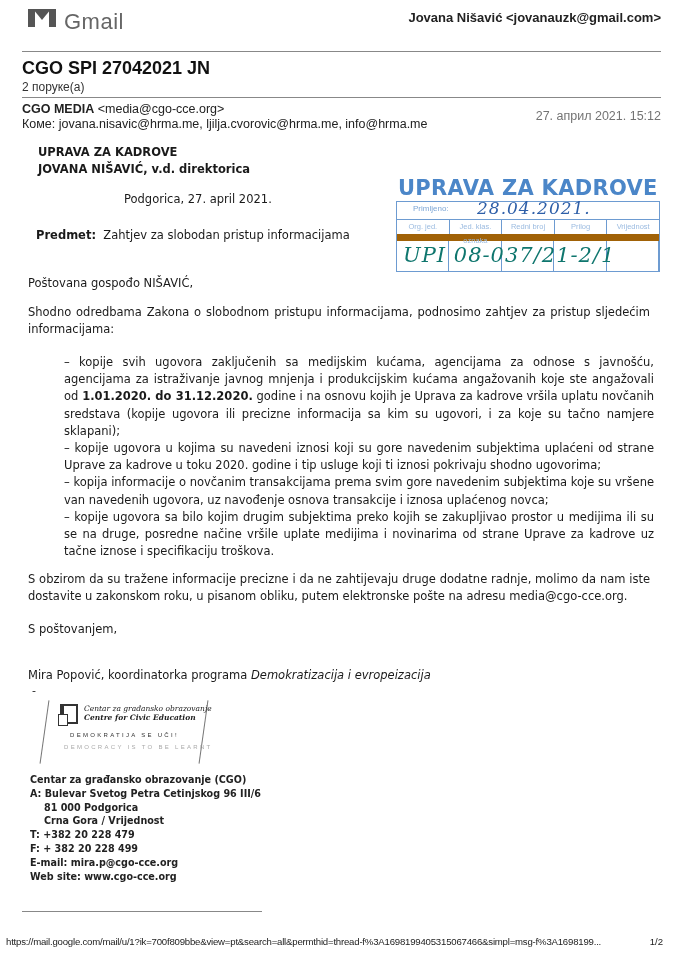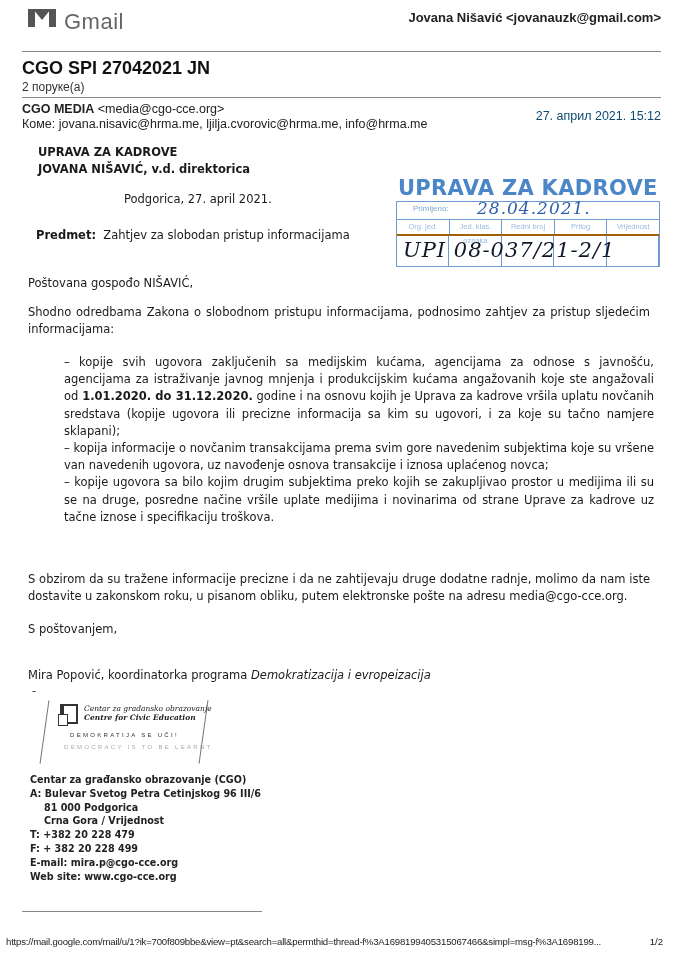--- a/index.html
+++ b/index.html
@@ -16,21 +16,21 @@
   .account { right: 18px; top: 10px; font-size: 13px; font-weight: bold; color: #222; }
 
   .hr { left: 22px; right: 18px; height: 1px; background: #888; }
 
   .subject { left: 22px; top: 58px; font-size: 18px; font-weight: bold; color: #111; }
   .msgcount { left: 22px; top: 80px; font-size: 12px; color: #333; }
 
   .sender { left: 22px; top: 102px; font-size: 12.5px; color: #222; }
   .sender b { font-weight: bold; }
   .recips { left: 22px; top: 117px; font-size: 12.5px; color: #222; }
-  .date { right: 18px; top: 109px; font-size: 12.5px; color: #0c4a6e; }
+  .date { right: 18px; top: 109px; font-size: 12.5px; color: #737373; }
 
   
   .letter { font-family: "DejaVu Sans", sans-serif; font-size: 11.2px; color: #1a1a1a; }
   .addr { left: 38px; top: 144px; font-weight: bold; font-size: 11.5px; line-height: 17px; }
   .place { left: 124px; top: 178px; font-size: 11.5px; margin-top: 14px; }
   .predmet { left: 36px; top: 228px; font-size: 11.5px; }
   .predmet b { font-weight: bold; }
 
   .greet { left: 28px; top: 276px; font-size: 11.5px; }
   .intro { left: 28px; top: 304px; width: 622px; line-height: 17px; text-align: justify; font-size: 11.5px; }
@@ -66,27 +66,27 @@
   .footer-url { left: 6px; top: 936px; font-size: 9.6px; color: #222; white-space: nowrap; letter-spacing: -0.2px; }
   .footer-page { right: 16px; top: 936px; font-size: 9.6px; color: #222; }
 
   
   .stamp { left: 396px; top: 176px; width: 278px; color: #3f7fc4; }
   .stamp-title { font-family: "DejaVu Sans", sans-serif; font-weight: bold; font-size: 21px; letter-spacing: 0.3px; color: #4b86c8; line-height: 24px; padding-left: 2px; white-space: nowrap; }
   .stamp-table { border: 1.2px solid #6d9bd1; width: 262px; margin-top: 1px; }
   .stamp-row1 { height: 17px; border-bottom: 1px solid #6d9bd1; position: relative; }
   .stamp-lbl { position: absolute; left: 16px; top: 2px; font-size: 8px; color: #7ea7d6; }
   .stamp-date { position: absolute; left: 80px; top: -4px; font-family: "DejaVu Serif", serif; font-style: italic; font-size: 17px; color: #2e5fa8; letter-spacing: 1px; }
-  .stamp-cols { display: flex; height: 14px; border-bottom: 2px solid #a16207; }
+  .stamp-cols { display: flex; height: 14px; border-bottom: 7px solid #a16207; }
   .stamp-cols div { flex: 1; font-size: 7.5px; color: #9bbbe0; text-align: center; line-height: 14px; border-right: 1px solid #6d9bd1; }
   .stamp-cols div:last-child { border-right: none; }
   .stamp-vals { display: flex; height: 30px; position: relative; }
   .stamp-vals div.c { flex: 1; border-right: 1px solid #6d9bd1; }
   .stamp-vals div.c:last-child { border-right: none; }
-  .stamp-hand { position: absolute; left: 6px; top: 2px; font-family: "DejaVu Serif", serif; font-style: italic; font-size: 21px; color: #0f172a; letter-spacing: 1px; white-space: nowrap; }
+  .stamp-hand { position: absolute; left: 6px; top: 2px; font-family: "DejaVu Serif", serif; font-style: italic; font-size: 21px; color: #0f766e; letter-spacing: 1px; white-space: nowrap; }
 </style>
 </head>
 <body>
 
 <div class="abs gmail-logo">
   <div class="m-icon">
     <span class="l"></span>
       <span class="v"></span>
       <span class="r"></span>
   </div>
@@ -145,20 +145,21 @@
       <span class="stamp-hand">UPI 08-037/21-2/1</span>
     </div>
   </div>
 </div>
 
 <div class="abs letter greet">Poštovana gospođo NIŠAVIĆ,</div>
 <div class="abs letter intro">Shodno odredbama Zakona o slobodnom pristupu informacijama, podnosimo zahtjev za pristup sljedećim informacijama:</div>
 
 <div class="abs letter items">
   <p><span>–   kopije svih ugovora zaključenih sa medijskim kućama, agencijama za odnose s javnošću, agencijama za istraživanje javnog mnjenja i produkcijskim kućama angažovanih koje ste angažovali od </span><b>1.01.2020. do 31.12.2020.</b><span> godine i na osnovu kojih je Uprava za kadrove vršila uplatu novčanih sredstava (kopije ugovora ili precizne informacija sa kim su ugovori, i za koje su tačno namjere sklapani);</span></p>
+  <p>–    kopije ugovora u kojima su navedeni iznosi koji su gore navedenim subjektima uplaćeni od strane Uprave za kadrove u toku 2020. godine i  tip usluge koji ti iznosi pokrivaju shodno ugovorima;</p>
   <p>– kopija informacije o novčanim transakcijama prema svim gore navedenim subjektima koje su vršene van navedenih ugovora, uz navođenje osnova transakcije i iznosa uplaćenog novca;</p>
   <p>– kopije ugovora sa bilo kojim drugim subjektima preko kojih se zakupljivao prostor u medijima ili su se na druge, posredne načine vršile uplate medijima i novinarima od strane Uprave za kadrove uz tačne iznose i specifikaciju troškova.</p>
 </div>
 
 <div class="abs letter closing">S obzirom da su tražene informacije precizne i da ne zahtijevaju druge dodatne radnje, molimo da nam iste dostavite u zakonskom roku, u pisanom obliku, putem elektronske pošte na adresu media@cgo-cce.org.</div>
 <div class="abs letter regards">S poštovanjem,</div>
 <div class="abs letter signer">
   <span>Mira Popović, koordinatorka programa </span><i>Demokratizacija i evropeizacija</i>
 </div>
 <div class="abs letter dash">-</div>

